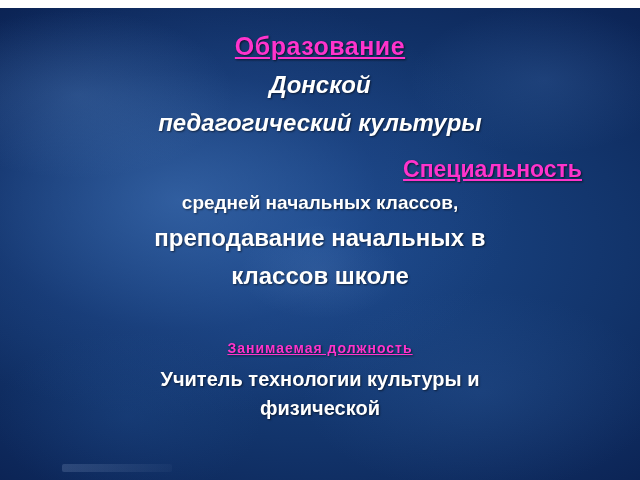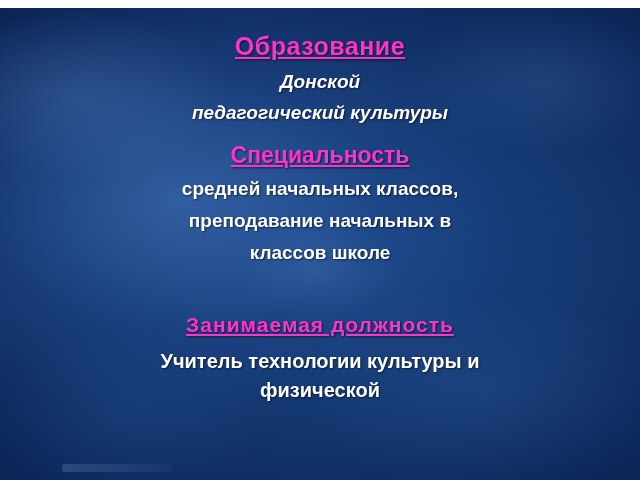--- a/index.html
+++ b/index.html
@@ -54,35 +54,36 @@
     line-height: 1.15;
   }
   .heading-2 {
     color: #ff33cc;
     font-weight: bold;
     font-size: 23px;
     text-decoration: underline;
     text-shadow: 1px 1px 2px rgba(0,0,0,0.6);
     line-height: 1.15;
     margin-top: 16px;
+    text-align: right;
   }
   .heading-3 {
     color: #ff33cc;
     font-weight: bold;
-    font-size: 21px;
+    font-size: 14px;
     letter-spacing: 1px;
     text-decoration: underline;
     text-shadow: 1px 1px 2px rgba(0,0,0,0.6);
     line-height: 1.15;
     margin-top: 48px;
   }
   .body-text {
     color: #ffffff;
     font-weight: bold;
-    font-size: 19px;
+    font-size: 24px;
     line-height: 1.35;
     text-shadow: 1px 1px 2px rgba(0,0,0,0.55);
     margin-top: 6px;
   }
   .body-text.italic {
     font-style: italic;
   }
   .line-1 { margin-top: 8px; }
   .spec-body { margin-top: 8px; font-size: 19px; }
   .post-body { margin-top: 10px; font-size: 20px; }

